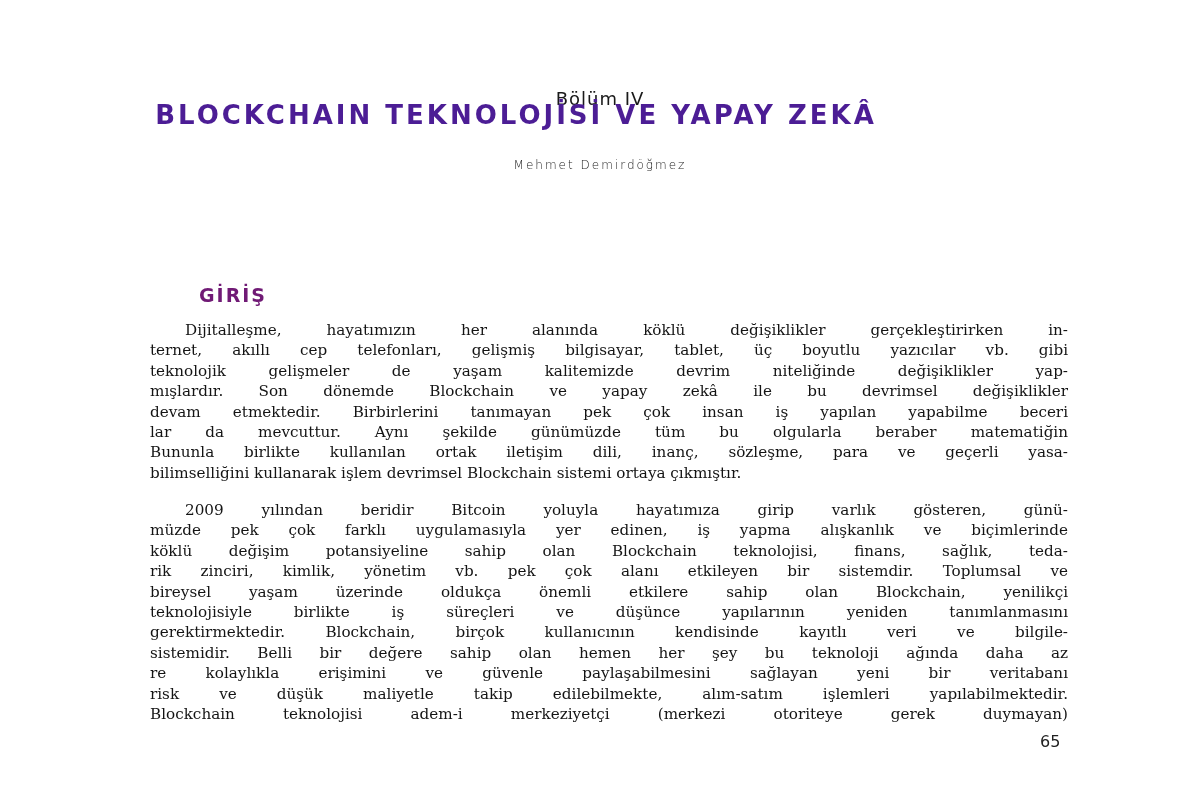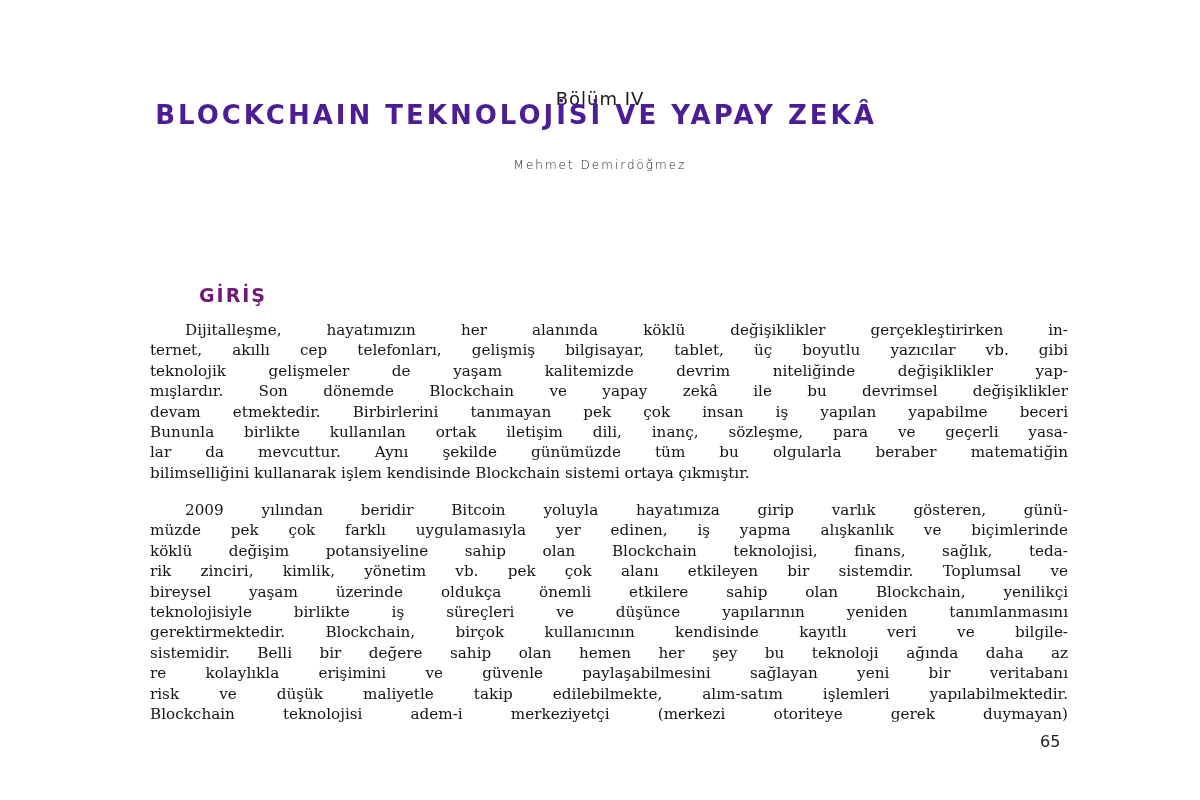--- a/index.html
+++ b/index.html
@@ -50,23 +50,23 @@
   <div class="author">Mehmet Demirdöğmez</div>
 
   <div class="section-heading">GİRİŞ</div>
 
   <div class="body-text para1">
     <span class="line indent">Dijitalleşme, hayatımızın her alanında köklü değişiklikler gerçekleştirirken in-</span>
     <span class="line">ternet, akıllı cep telefonları, gelişmiş bilgisayar, tablet, üç boyutlu yazıcılar vb. gibi</span>
     <span class="line">teknolojik gelişmeler de yaşam kalitemizde devrim niteliğinde değişiklikler yap-</span>
     <span class="line">mışlardır. Son dönemde Blockchain ve yapay zekâ ile bu devrimsel değişiklikler</span>
     <span class="line">devam etmektedir. Birbirlerini tanımayan pek çok insan iş yapılan yapabilme beceri</span>
+    <span class="line">lar da mevcuttur. Aynı şekilde günümüzde tüm bu olgularla beraber matematiğin</span>
     <span class="line">Bununla birlikte kullanılan ortak iletişim dili, inanç, sözleşme, para ve geçerli yasa-</span>
-    <span class="line">lar da mevcuttur. Aynı şekilde günümüzde tüm bu olgularla beraber matematiğin</span>
-    <span class="line last">bilimselliğini kullanarak işlem kendisinde Blockchain sistemi ortaya çıkmıştır.</span>
+    <span class="line last">bilimselliğini kullanarak işlem devrimsel Blockchain sistemi ortaya çıkmıştır.</span>
   </div>
 
   <div class="body-text para2">
     <span class="line indent">2009 yılından beridir Bitcoin yoluyla hayatımıza girip varlık gösteren, günü-</span>
     <span class="line">müzde pek çok farklı uygulamasıyla yer edinen, iş yapma alışkanlık ve biçimlerinde</span>
     <span class="line">köklü değişim potansiyeline sahip olan Blockchain teknolojisi,  finans, sağlık, teda-</span>
     <span class="line">rik zinciri, kimlik, yönetim vb. pek çok alanı etkileyen bir sistemdir. Toplumsal ve</span>
     <span class="line">bireysel yaşam üzerinde oldukça önemli etkilere sahip olan Blockchain, yenilikçi</span>
     <span class="line">teknolojisiyle birlikte iş süreçleri ve düşünce yapılarının yeniden tanımlanmasını</span>
     <span class="line">gerektirmektedir. Blockchain, birçok kullanıcının kendisinde kayıtlı veri ve bilgile-</span>

